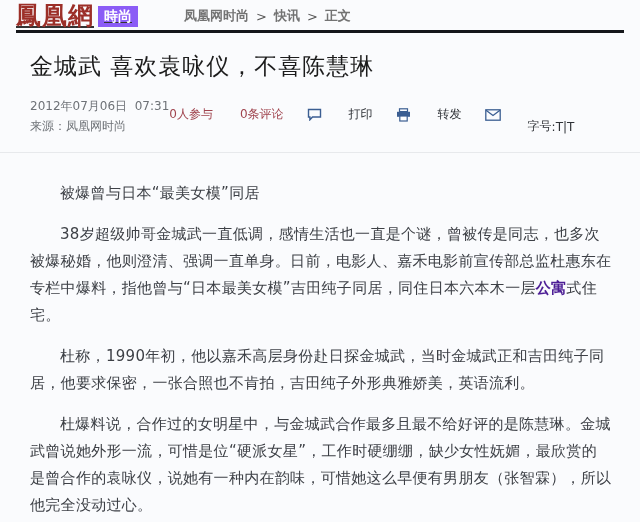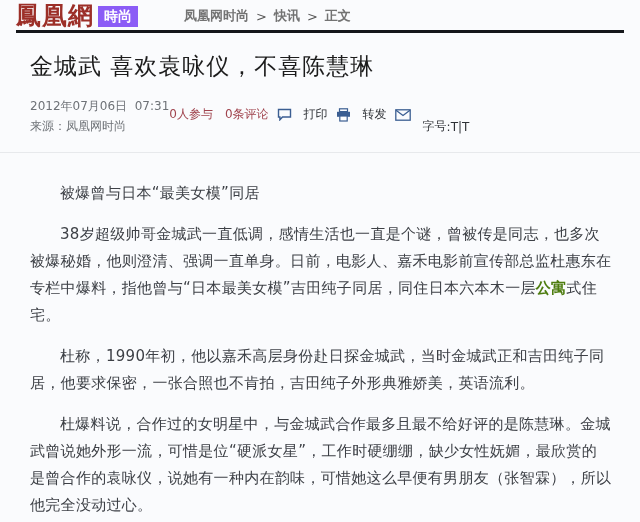--- a/index.html
+++ b/index.html
@@ -11,21 +11,21 @@
   }
   .page { width:640px; height:522px; background:#fafbfd; position:relative; }
 
   
   .header { padding:3px 16px 0 16px; }
   .header-row {
     display:flex; align-items:flex-end;
     border-bottom:3px solid #14161a;
     padding-bottom:1px;
   }
-  .logo { display:flex; align-items:center; cursor:pointer; }
+  .logo { display:flex; align-items:center; cursor:pointer;text-decoration:underline; }
   .logo-text {
     font-family:"DejaVu Serif","Liberation Serif",serif;
     font-weight:bold; font-size:25px; line-height:26px;
     color:#9c2f28; letter-spacing:1px;
   }
   .logo-badge {
     display:inline-block; margin-left:4px;
     background:#8b5cf6; color:#fff;
     font-size:14px; font-weight:bold;
     padding:2px 6px 3px 6px; line-height:16px;
@@ -48,39 +48,39 @@
   .title {
     font-size:23px; font-weight:normal; color:#1c1c1c;
     letter-spacing:1px; margin-top:10px;
     font-family:"DejaVu Sans","Liberation Sans",sans-serif;
   }
   .meta-row { display:flex; align-items:flex-end; margin-top:12px; }
   .meta-left { font-size:12px; color:#6e7277; line-height:20px; }
   .date { white-space:pre; }
   .source-name { cursor:pointer; }
   .toolbar {
-    display:flex; align-items:center; gap:12px;
+    display:flex; align-items:center; gap:27px;
     font-size:12px; white-space:nowrap; padding-bottom:1px;
   }
   .toolbar a { text-decoration:none; cursor:pointer; }
   .toolbar .red { color:#a0444e; }
   .toolbar .dark { color:#2e3136; }
   .toolbar .icon { display:inline-flex; align-items:center; margin-left:-4px; cursor:pointer; }
   .fontsize-group { display:flex; align-items:center;margin-top:24px; }
 
   .divider { border:none; border-top:1px solid #e7e9ec; margin:16px -28px 0 -30px; }
 
   
   .body { margin-top:27px; }
   .body p {
     font-size:15px; line-height:27px; color:#3d4046;
     text-indent:2em; margin-bottom:14px;
     letter-spacing:0.3px;
   }
-  .body-link { color:#4d7c0f; text-decoration:none; font-weight:bold; cursor:pointer; }
+  .body-link { color:#4c1d95; text-decoration:none; font-weight:bold; cursor:pointer; }
 </style>
 </head>
 <body>
 
 <div class="page">
 
   <header class="header">
     <div class="header-row">
       <div class="logo">
         <span class="logo-text">鳳凰網</span>

